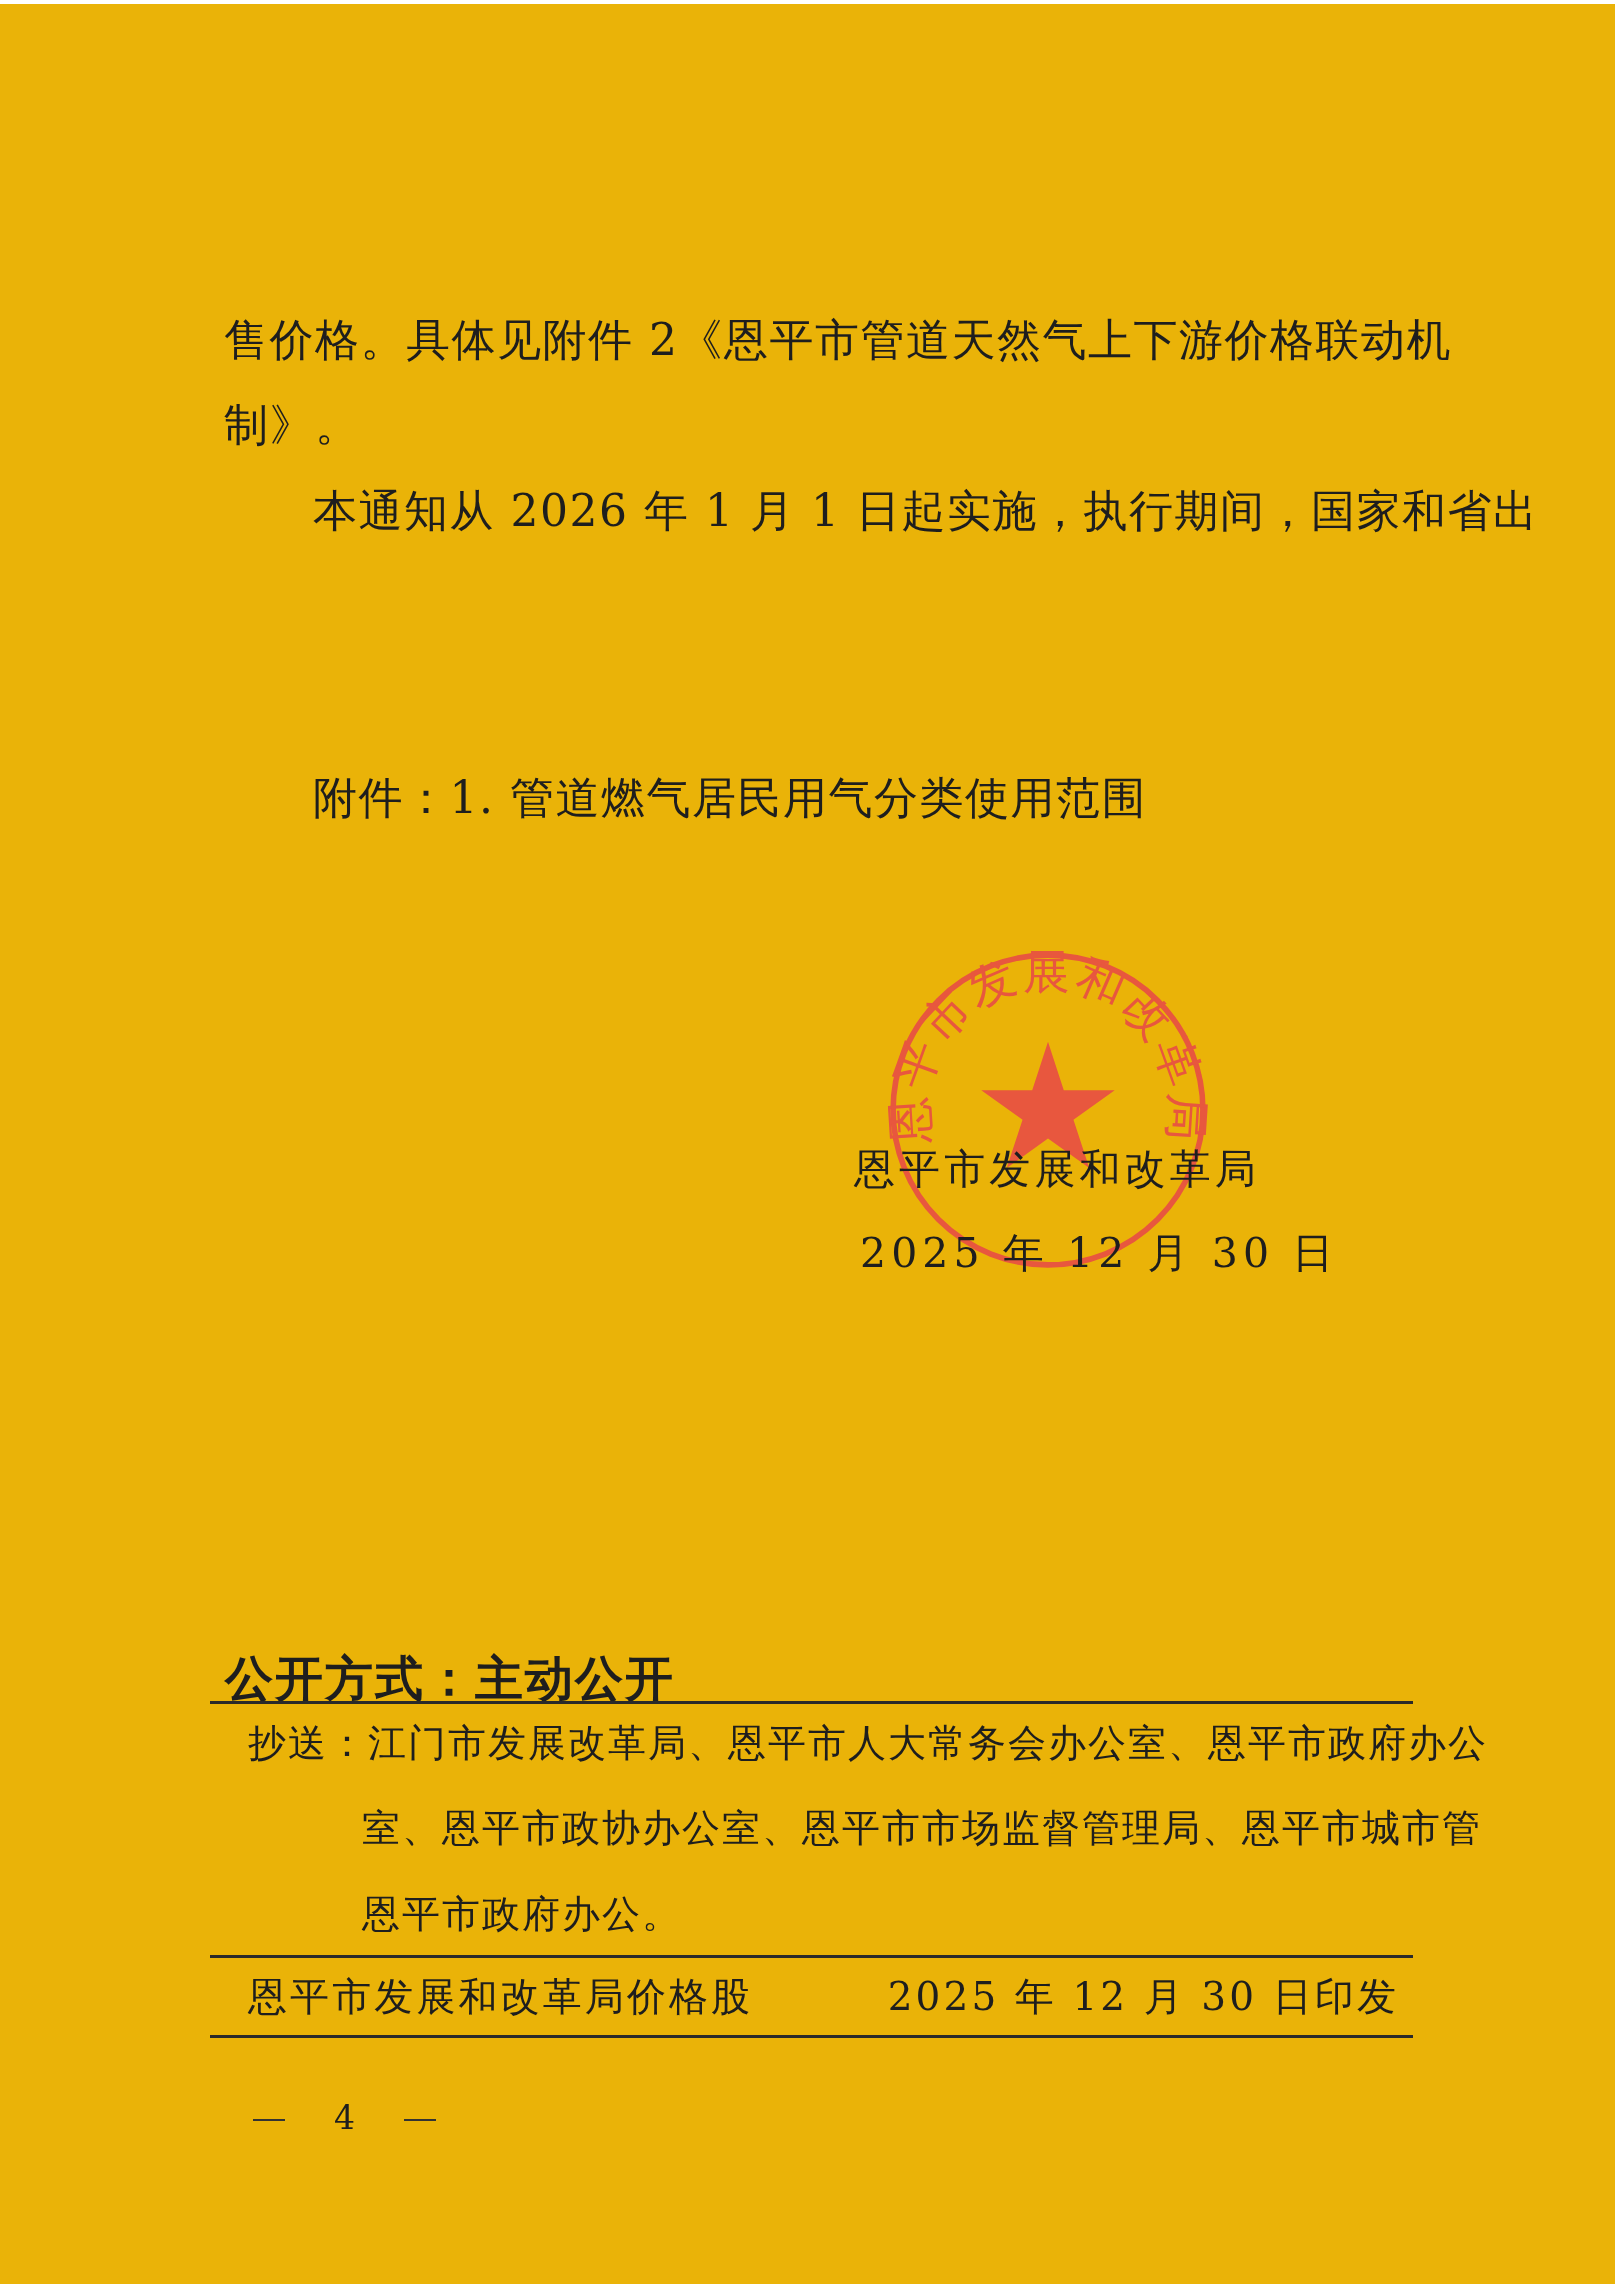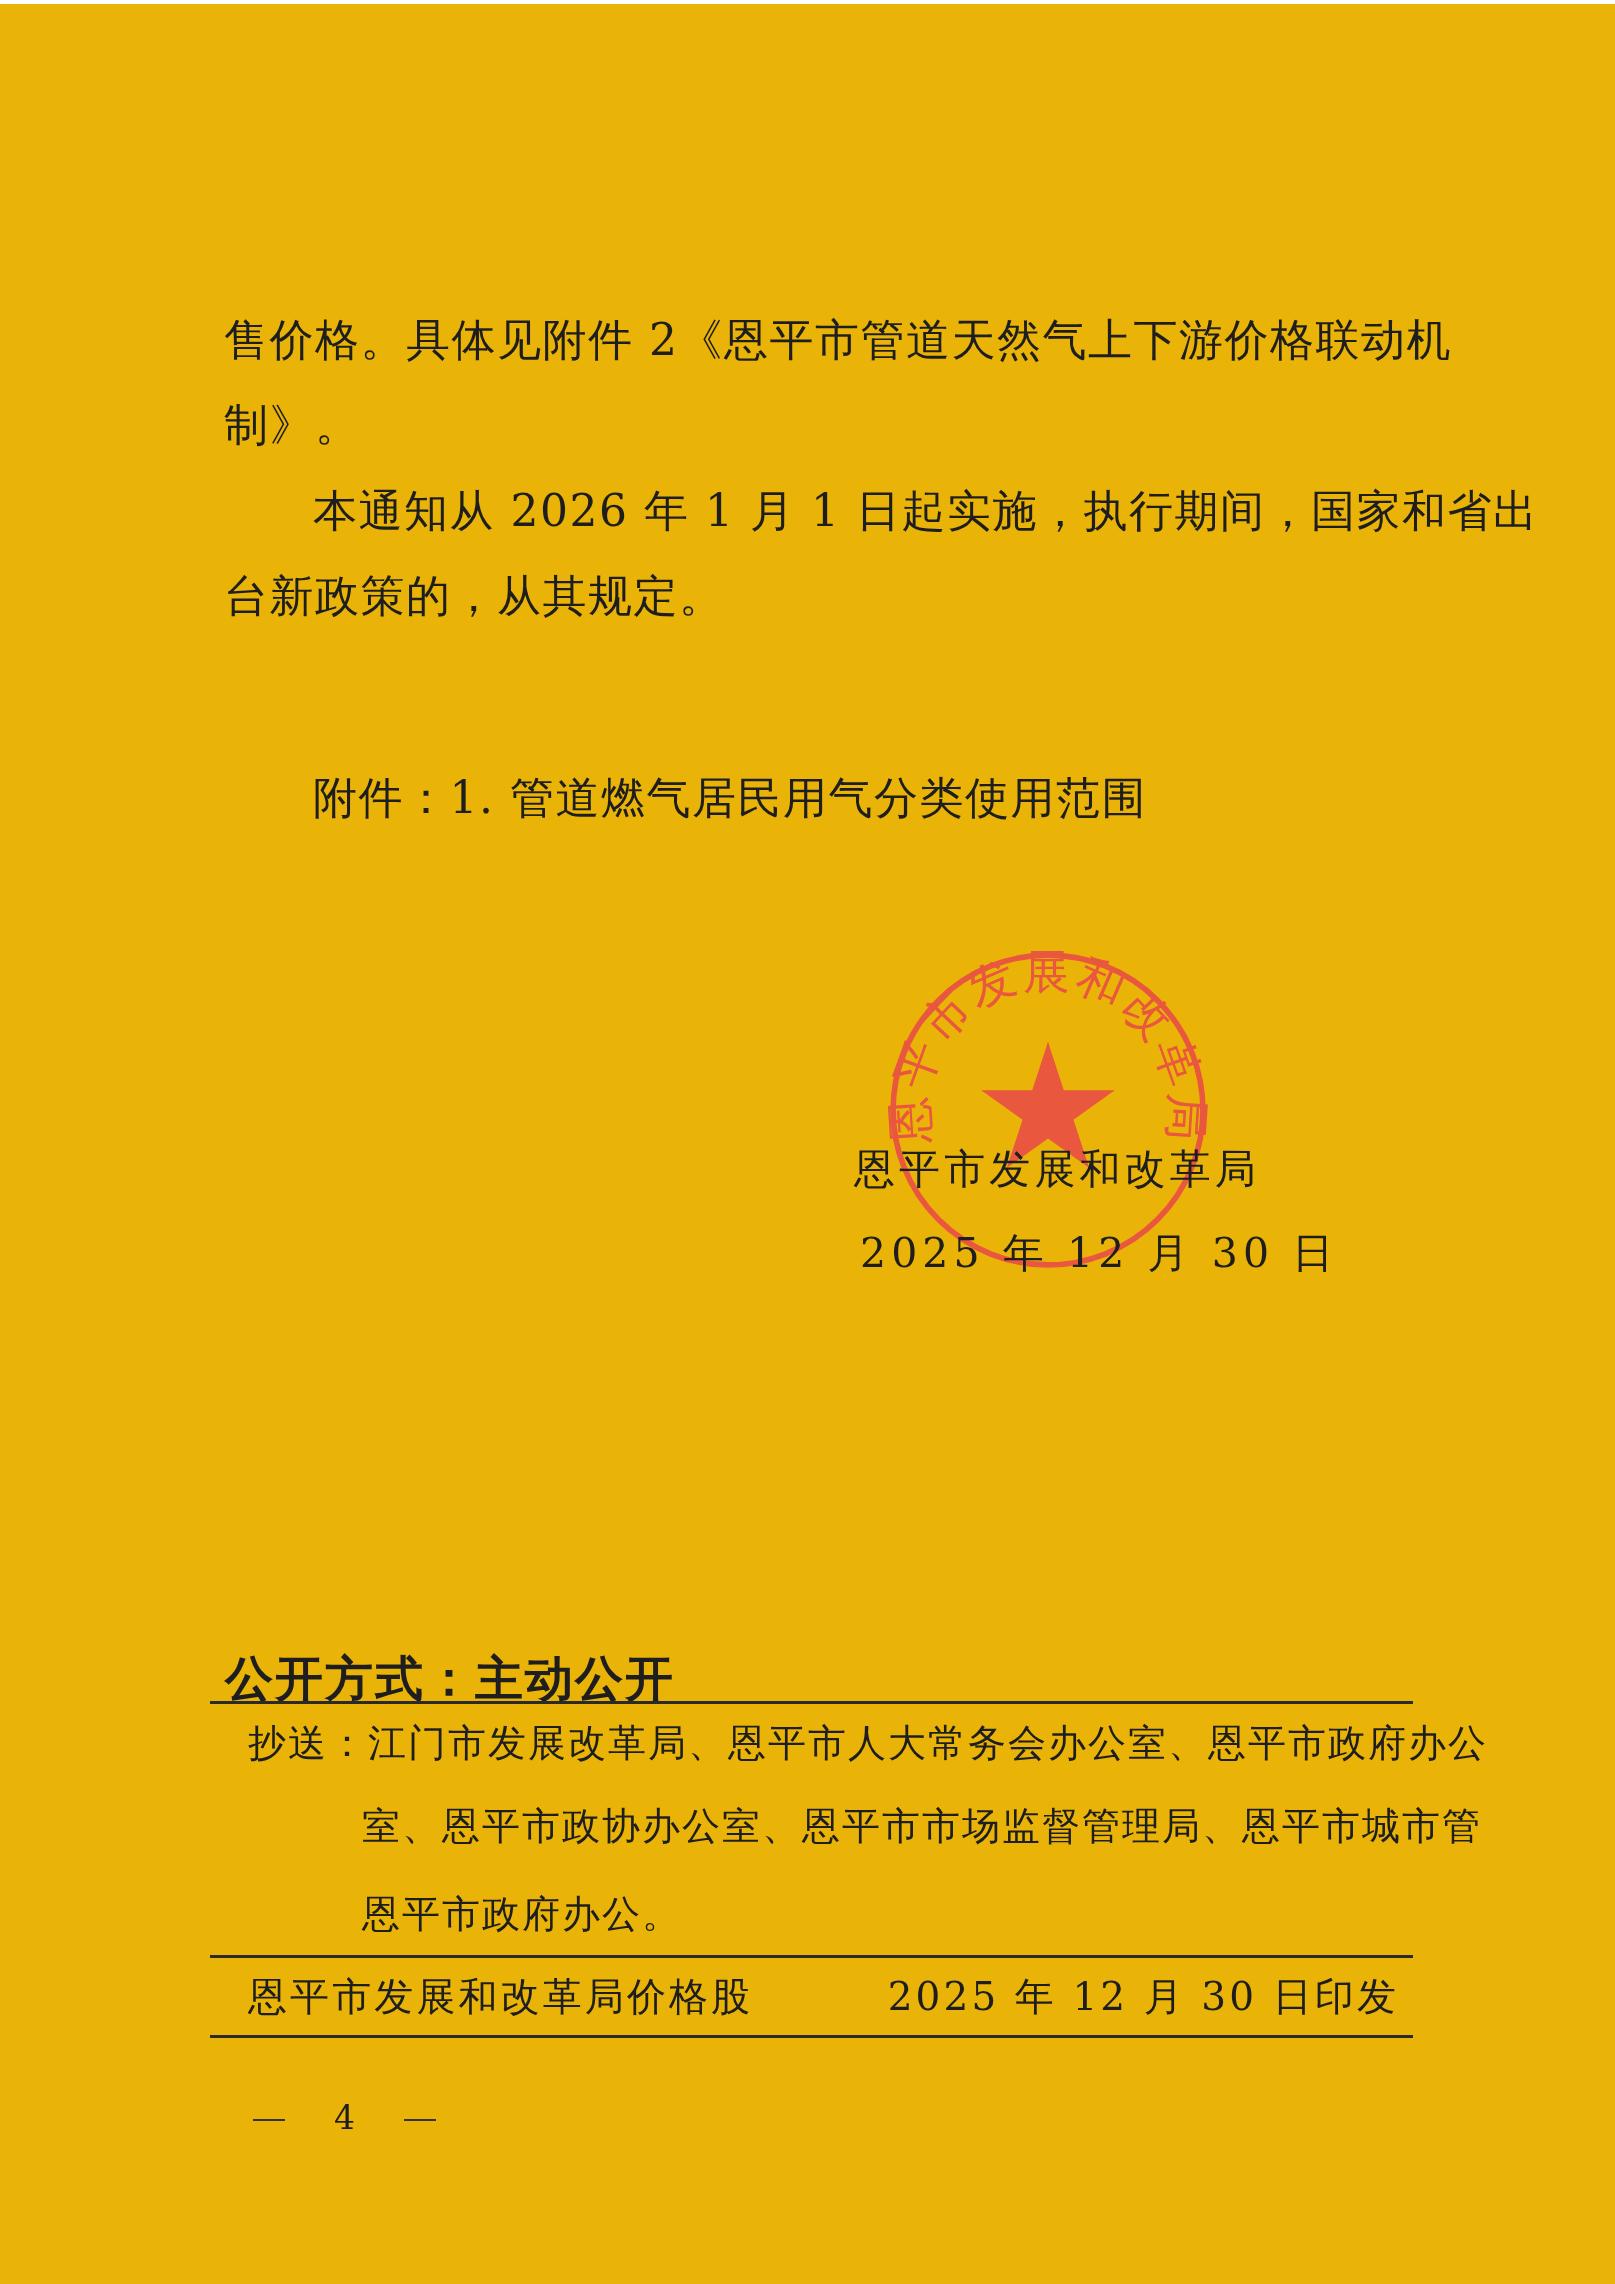--- a/index.html
+++ b/index.html
@@ -25,21 +25,20 @@
   .seal { position: absolute; left: 888px; top: 946px; width: 320px; height: 320px; opacity: 0.82; }
 </style>
 </head>
 <body>
 
 <div class="page">
 
   <div class="line body-line" style="top:310px;">售价格。具体见附件 2《恩平市管道天然气上下游价格联动机</div>
   <div class="line" style="left:224px; top:395px;">制》。</div>
   <div class="line body-line" style="left:313px; width:1091px; top:481px;">本通知从 2026 年 1 月 1 日起实施，执行期间，国家和省出</div>
-  <div class="line" style="left:224px; top:566px;">台新政策的，从其规定。</div>
 
   <div class="line" style="left:313px; top:768px;">
     <span>附件：</span><span>1. 管道燃气居民用气分类使用范围</span>
   </div>
 
   <svg class="seal" viewBox="0 0 628 628">
     <defs>
       <path id="sealArc" d="M 90 400 A 240 240 0 1 1 538 400" fill="none"></path>
     </defs>
     <circle cx="314" cy="314" r="304" fill="none" stroke="#e8434a" stroke-width="11"></circle>
@@ -49,21 +48,21 @@
     <polygon points="314,180 345,275 445,275 364,333 395,428 314,370 233,428 264,333 183,275 283,275" fill="#e8434a"></polygon>
   </svg>
 
   <div class="sig" style="left:854px; top:1140px;">恩平市发展和改革局</div>
   <div class="sig" style="left:860px; top:1224px; letter-spacing:5.1px;">2025 年 12 月 30 日</div>
 
   <div class="disclosure">公开方式：主动公开</div>
   <div class="rule" style="top:1697px;"></div>
 
   <div class="cc cc-first" style="top:1714px;">抄送：江门市发展改革局、恩平市人大常务会办公室、恩平市政府办公</div>
-  <div class="cc cc-cont" style="top:1799px;font-family:Liberation Mono, monospace;">室、恩平市政协办公室、恩平市市场监督管理局、恩平市城市管</div>
+  <div class="cc cc-cont" style="top:1799px;">室、恩平市政协办公室、恩平市市场监督管理局、恩平市城市管</div>
   <div class="cc cc-last" style="top:1885px;">恩平市政府办公。</div>
 
   <div class="rule" style="top:1951px;"></div>
   <div class="footer-left">恩平市发展和改革局价格股</div>
   <div class="footer-right">2025 年 12 月 30 日印发</div>
   <div class="rule" style="top:2031px;"></div>
 
   <div class="page-num">
     <span class="dash"></span><span class="num">4</span><span class="dash"></span>
   </div>

